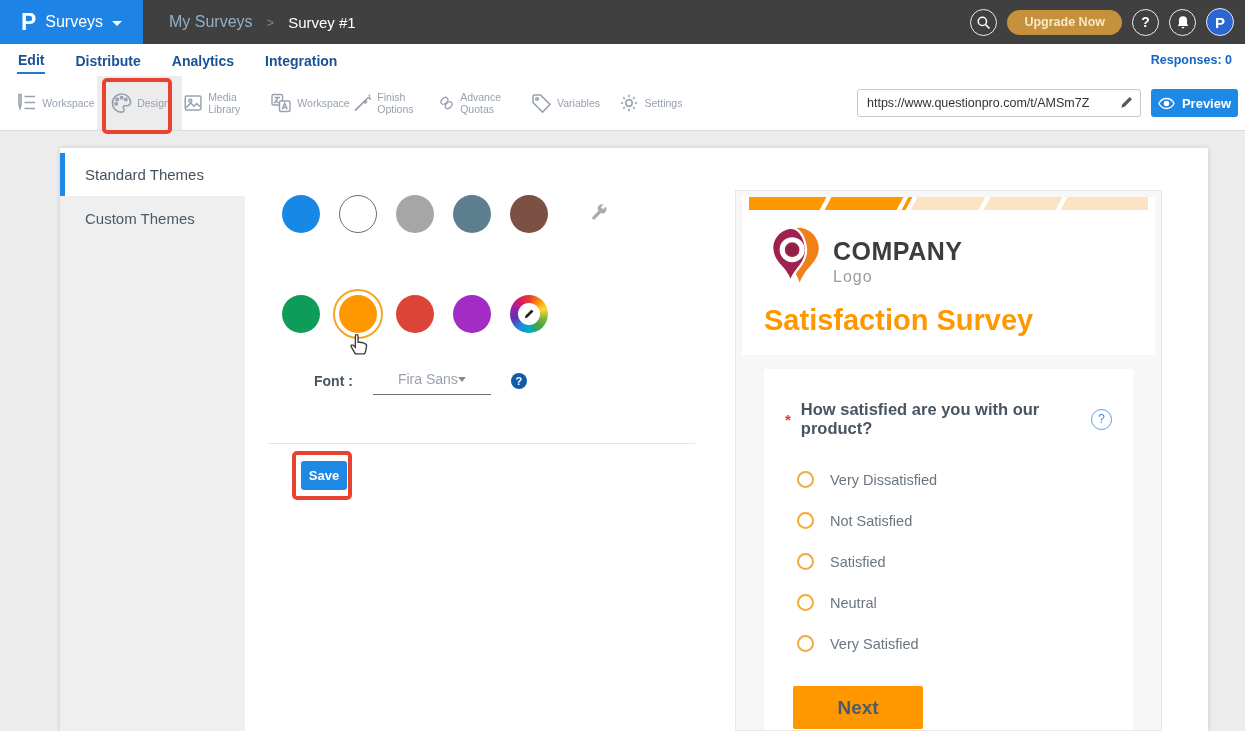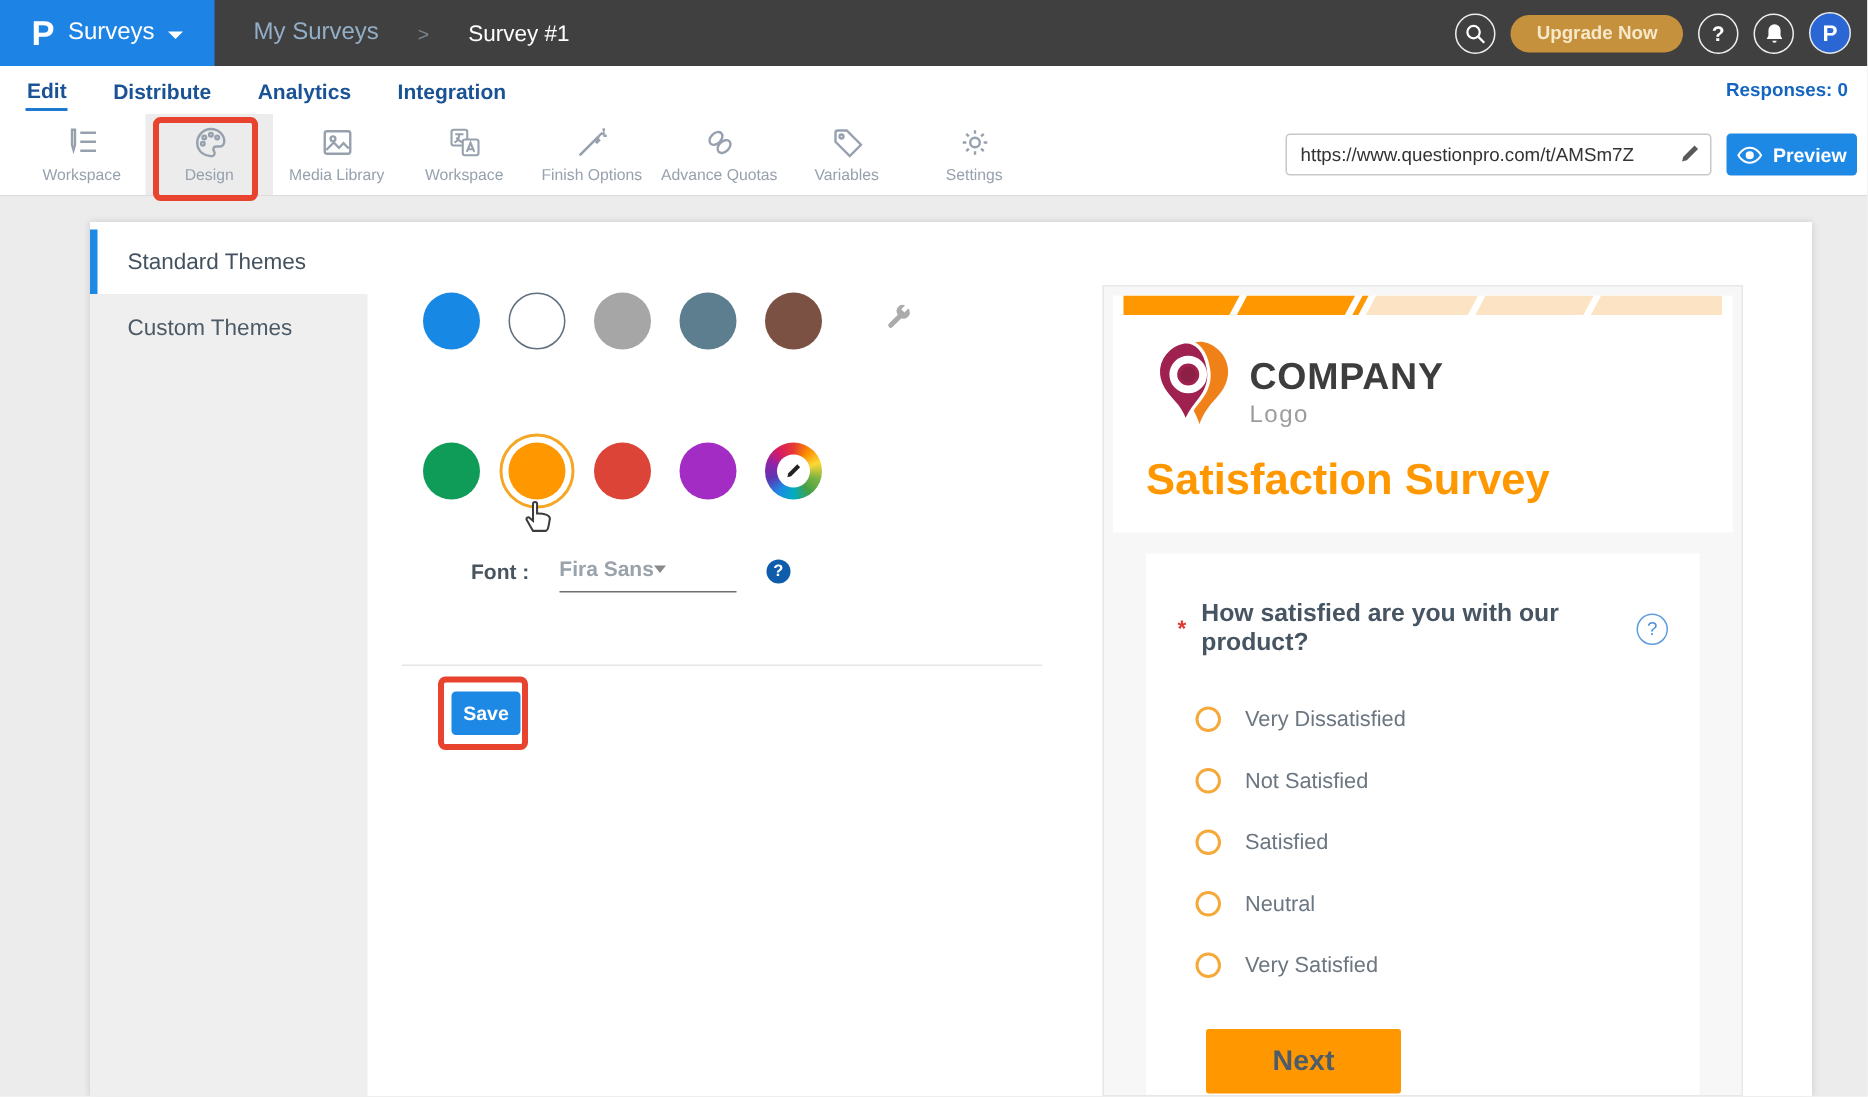--- a/index.html
+++ b/index.html
@@ -5,38 +5,38 @@
   * { margin:0; padding:0; box-sizing:border-box; }
   body { font-family:"Liberation Sans", sans-serif; background:#ececec; }
   #app { position:relative; width:1245px; height:731px; background:#ececec; overflow:hidden; }
 
   
   .topbar { position:relative; height:44px; background:#404040; display:flex; align-items:center; }
   .brand { width:143px; height:44px; background:#1d84e6; color:#fff; display:flex; align-items:center; justify-content:center; gap:9px; cursor:pointer; }
   .brand .p-glyph { font-size:23px; font-weight:700; line-height:1; }
   .brand .prod { font-size:16px; font-weight:400; }
   .caret-down { width:0; height:0; border-left:5px solid transparent; border-right:5px solid transparent; border-top:5px solid #fff; margin-top:2px; }
-  .crumbs { display:flex; align-items:center; gap:26px; margin-left:26px; }
+  .crumbs { display:flex; align-items:center; gap:14px; margin-left:26px; }
   .crumb-parent { color:#93aec7; font-size:16px; cursor:pointer; }
   .crumb-sep { color:#7c868e; font-size:13px; }
   .crumb-current { color:#ffffff; font-size:15px; }
   .top-right { margin-left:auto; display:flex; align-items:center; gap:10px; padding-right:11px; }
   .circle-btn { width:27px; height:27px; border:1.5px solid #eeeeee; border-radius:50%; display:flex; align-items:center; justify-content:center; color:#fff; font-size:14px; font-weight:700; cursor:pointer; background:transparent; }
   .upgrade-btn { height:25px; padding:0 17px; border-radius:13px; background:#c6913c; color:#f6e8c8; font-size:12.5px; font-weight:600; display:flex; align-items:center; cursor:pointer; border:none; }
   .avatar { width:28px; height:28px; border-radius:50%; background:#2a66d4; border:1.5px solid #e9e9e9; color:#fff; font-size:15px; font-weight:700; display:flex; align-items:center; justify-content:center; cursor:pointer; }
 
   
   .tabbar { height:32px; background:#fff; display:flex; align-items:center; padding-left:17px; }
   .tab { font-size:14px; font-weight:700; color:#1a5296; margin-right:29px; cursor:pointer; padding:6px 1px 4px; }
   .tab.active { border-bottom:2px solid #1d7ad0; }
   .responses { margin-left:auto; padding-right:13px; color:#1565c0; font-size:12.5px; font-weight:700; }
 
   
   .toolbar { position:relative; height:55px; background:#fff; border-bottom:1px solid #dcdcdc; display:flex; align-items:center; padding-left:12px; }
-  .tool { width:85px; height:100%; display:flex; flex-direction:column; align-items:center; justify-content:center; gap:4px; color:#97a1ae; font-size:10.5px; cursor:pointer; }
+  .tool { width:85px; height:100%; display:flex; flex-direction:row; align-items:center; justify-content:center; gap:4px; color:#97a1ae; font-size:10.5px; cursor:pointer; }
   .tool svg { display:block; }
   .tool.active { background:#ececec; }
   .anno { position:absolute; border:4px solid #e8432e; border-radius:5px; z-index:6; pointer-events:none; }
   .anno-design { left:102px; top:2px; width:70px; height:56px; }
   .url-wrap { margin-left:auto; position:relative; }
   .url-input { width:284px; height:28px; border:1px solid #c8c8c8; border-radius:3px; padding:0 28px 0 9px; font-size:12.5px; color:#333; font-family:"Liberation Sans",sans-serif; background:#fff; }
   .url-edit { position:absolute; right:7px; top:6px; cursor:pointer; }
   .preview-btn { margin:0 7px 0 10px; width:87px; height:28px; background:#1e88e5; border:none; border-radius:3px; color:#fff; font-size:13px; font-weight:600; display:flex; align-items:center; justify-content:center; gap:7px; cursor:pointer; }
 
   
@@ -55,21 +55,21 @@
   .swatch.white { border:1.5px solid #5f6f7d; }
   .swatch.selected { outline:2px solid #f5a623; outline-offset:4px; }
   .row2 { margin-top:62px; }
   .wrench { margin-left:21px; cursor:pointer; }
   .wheel { background:conic-gradient(#e53935,#fb8c00,#fdd835,#7cb342,#43a047,#00acc1,#1e88e5,#5e35b1,#8e24aa,#d81b60,#e53935); position:relative; }
   .wheel .inner { position:absolute; left:8px; top:8px; width:22px; height:22px; background:#fff; border-radius:50%; display:flex; align-items:center; justify-content:center; }
   .cursor-hand { position:absolute; left:66px; top:134px; z-index:4; pointer-events:none; }
 
   .font-row { position:absolute; left:32px; top:176px; display:flex; align-items:flex-start; gap:20px; }
   .font-label { font-size:14px; font-weight:700; color:#48555f; padding-top:2px; }
-  .font-select { width:118px; border-bottom:1px solid #6f6f6f; padding-bottom:7px; display:flex; align-items:center; justify-content:flex-start; cursor:pointer;font-weight:bold; }
+  .font-select { width:118px; border-bottom:1px solid #6f6f6f; padding-bottom:7px; display:flex; align-items:center; justify-content:center; cursor:pointer; }
   .font-value { font-size:14px; color:#9aa2ab; }
   .font-caret { width:0; height:0; border-left:4.5px solid transparent; border-right:4.5px solid transparent; border-top:5px solid #8a8a8a; }
   .help-dark { width:16px; height:16px; border-radius:50%; background:#0f5cab; color:#fff; font-size:11px; font-weight:700; display:flex; align-items:center; justify-content:center; margin-top:2px; cursor:pointer; }
 
   .divider { position:absolute; left:-14px; top:248px; width:427px; border-top:1px solid #e6e6e6; }
   .save-btn { position:absolute; left:19px; top:266px; width:46px; height:29px; background:#1e88e5; color:#fff; border:none; border-radius:3px; font-size:13px; font-weight:600; cursor:pointer; font-family:"Liberation Sans",sans-serif; }
   .anno-save { left:10px; top:256px; width:60px; height:49px; }
 
   
   .preview-card { position:absolute; left:675px; top:42px; width:427px; height:541px; background:#f7f7f7; border:1px solid #e8e8e8; overflow:hidden; }
@@ -85,21 +85,21 @@
 
   .q-card { margin:14px 28px 0; background:#fff; height:363px; padding:31px 21px 0; }
   .q-row { display:flex; align-items:center; gap:10px; }
   .q-required { color:#e03a2f; font-size:15px; font-weight:700; }
   .q-text { font-size:16.5px; font-weight:600; color:#475563; flex:1; }
   .q-help { width:21px; height:21px; border:1.5px solid #5f9ddd; border-radius:50%; color:#4f90d6; font-size:12.5px; display:flex; align-items:center; justify-content:center; cursor:pointer; flex:0 0 auto; }
   .opts { margin-top:21px; padding-left:12px; }
   .opt { display:flex; align-items:center; gap:16px; height:41px; cursor:pointer; }
   .radio { width:17px; height:17px; border:2px solid #f6a93b; border-radius:50%; background:#fff; flex:0 0 auto; }
   .opt-label { font-size:14.5px; color:#6b7681; }
-  .next-btn { margin:22px 0 0 19px; width:130px; height:43px; background:#ff9800; border:none; border-radius:2px; font-size:19px; font-weight:700; color:#4d5c6a; cursor:pointer; font-family:"Liberation Sans",sans-serif; }
+  .next-btn { margin:22px 0 0 8px; width:130px; height:43px; background:#ff9800; border:none; border-radius:2px; font-size:19px; font-weight:700; color:#4d5c6a; cursor:pointer; font-family:"Liberation Sans",sans-serif; }
 </style>
 </head>
 <body>
 
 <div id="app">
 
   <header class="topbar">
     <div class="brand">
       <span class="p-glyph">P</span>
       <span class="prod">Surveys</span>

